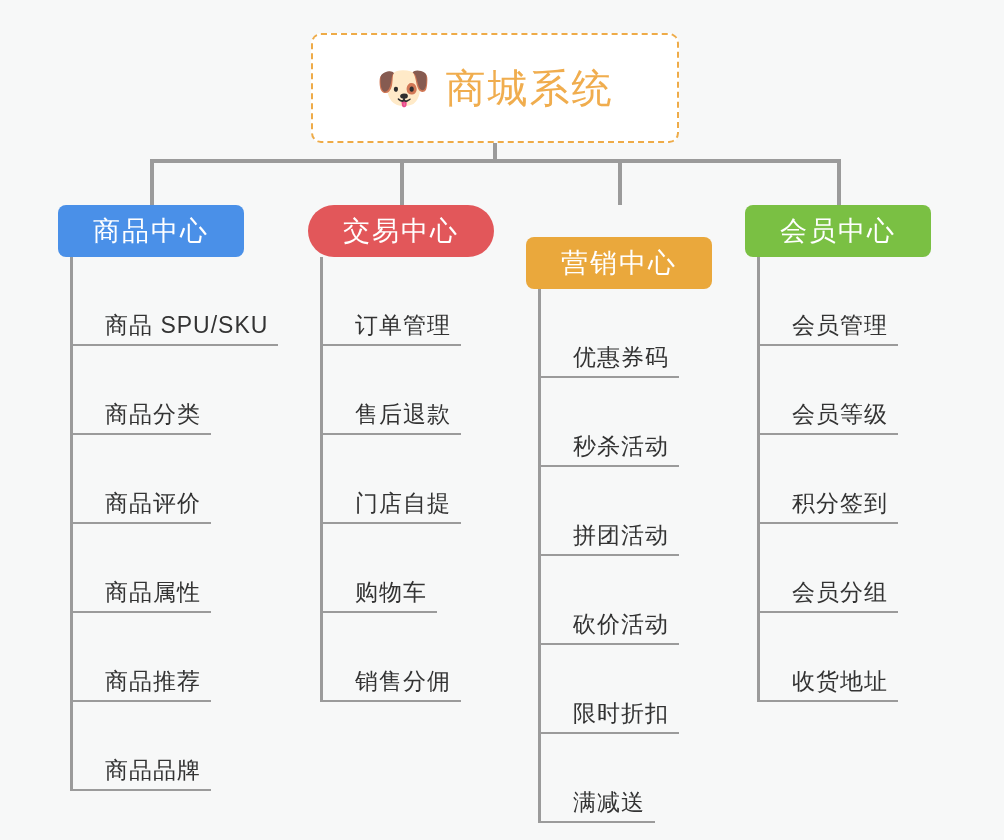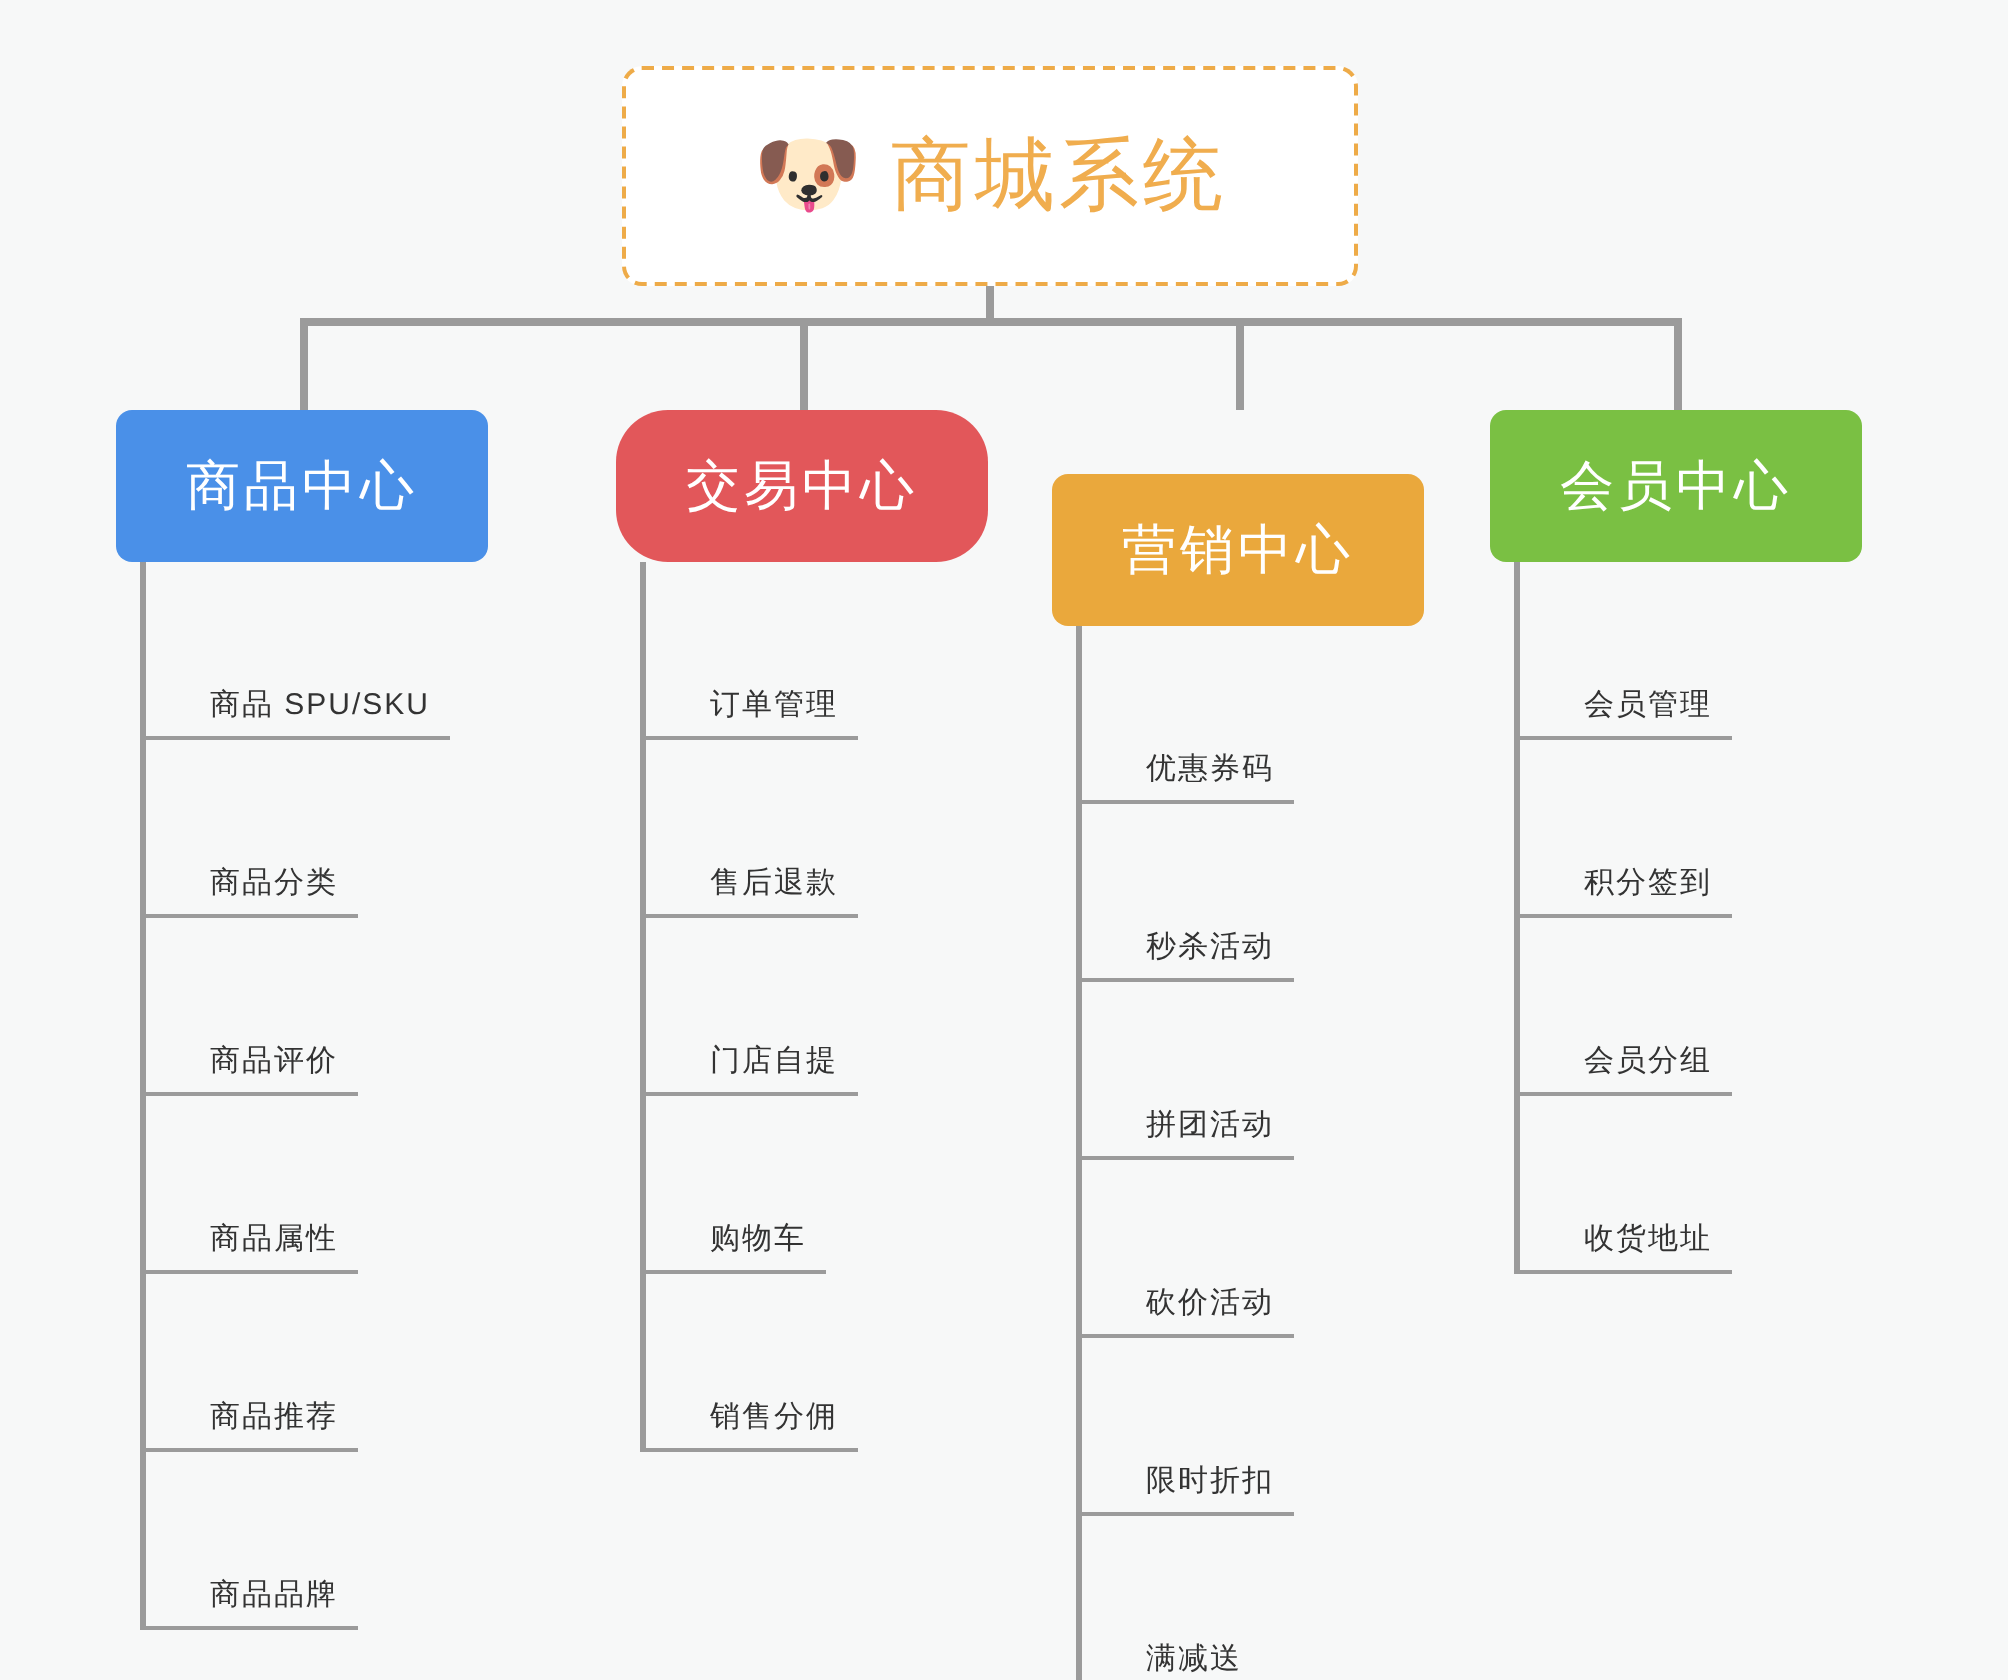--- a/index.html
+++ b/index.html
@@ -74,21 +74,21 @@
     height: 46px;
   }
 
   
   .branch {
     position: absolute;
     top: 205px;
   }
   .branch-header {
     box-sizing: border-box;
-    height: 76px;
+    height: 52px;
     border-radius: 8px;
     display: flex;
     align-items: center;
     justify-content: center;
     color: #ffffff;
     font-size: 27px;
     letter-spacing: 2px;
     white-space: nowrap;
   }
 
@@ -107,21 +107,21 @@
     align-items: flex-end;
   }
   .leaf-inner {
     display: inline-block;
     border-bottom: 2px solid #9b9b9b;
     padding: 0 10px 6px 32px;
     margin-bottom: 0;
     white-space: nowrap;
   }
   .leaf-label {
-    font-size: 15px;
+    font-size: 23px;
     color: #333333;
     letter-spacing: 1px;
     line-height: 1.1;
   }
 </style>
 </head>
 <body>
 
 <div id="mindmap">
 
@@ -198,20 +198,23 @@
           <div class="leaf">
             <div class="leaf-inner"><span class="leaf-label">满减送</span></div>
           </div>
         </div>
       </div>
       <div class="branch" style="left: 745px; width: 186px;">
         <div class="branch-header" style="background: rgb(122, 192, 67); width: 186px;">会员中心</div>
         <div class="leaf-list">
           <div class="leaf">
             <div class="leaf-inner"><span class="leaf-label">会员管理</span></div>
+          </div>
+          <div class="leaf">
+            <div class="leaf-inner"><span class="leaf-label">会员等级</span></div>
           </div>
           <div class="leaf">
             <div class="leaf-inner"><span class="leaf-label">积分签到</span></div>
           </div>
           <div class="leaf">
             <div class="leaf-inner"><span class="leaf-label">会员分组</span></div>
           </div>
           <div class="leaf">
             <div class="leaf-inner"><span class="leaf-label">收货地址</span></div>
           </div>

